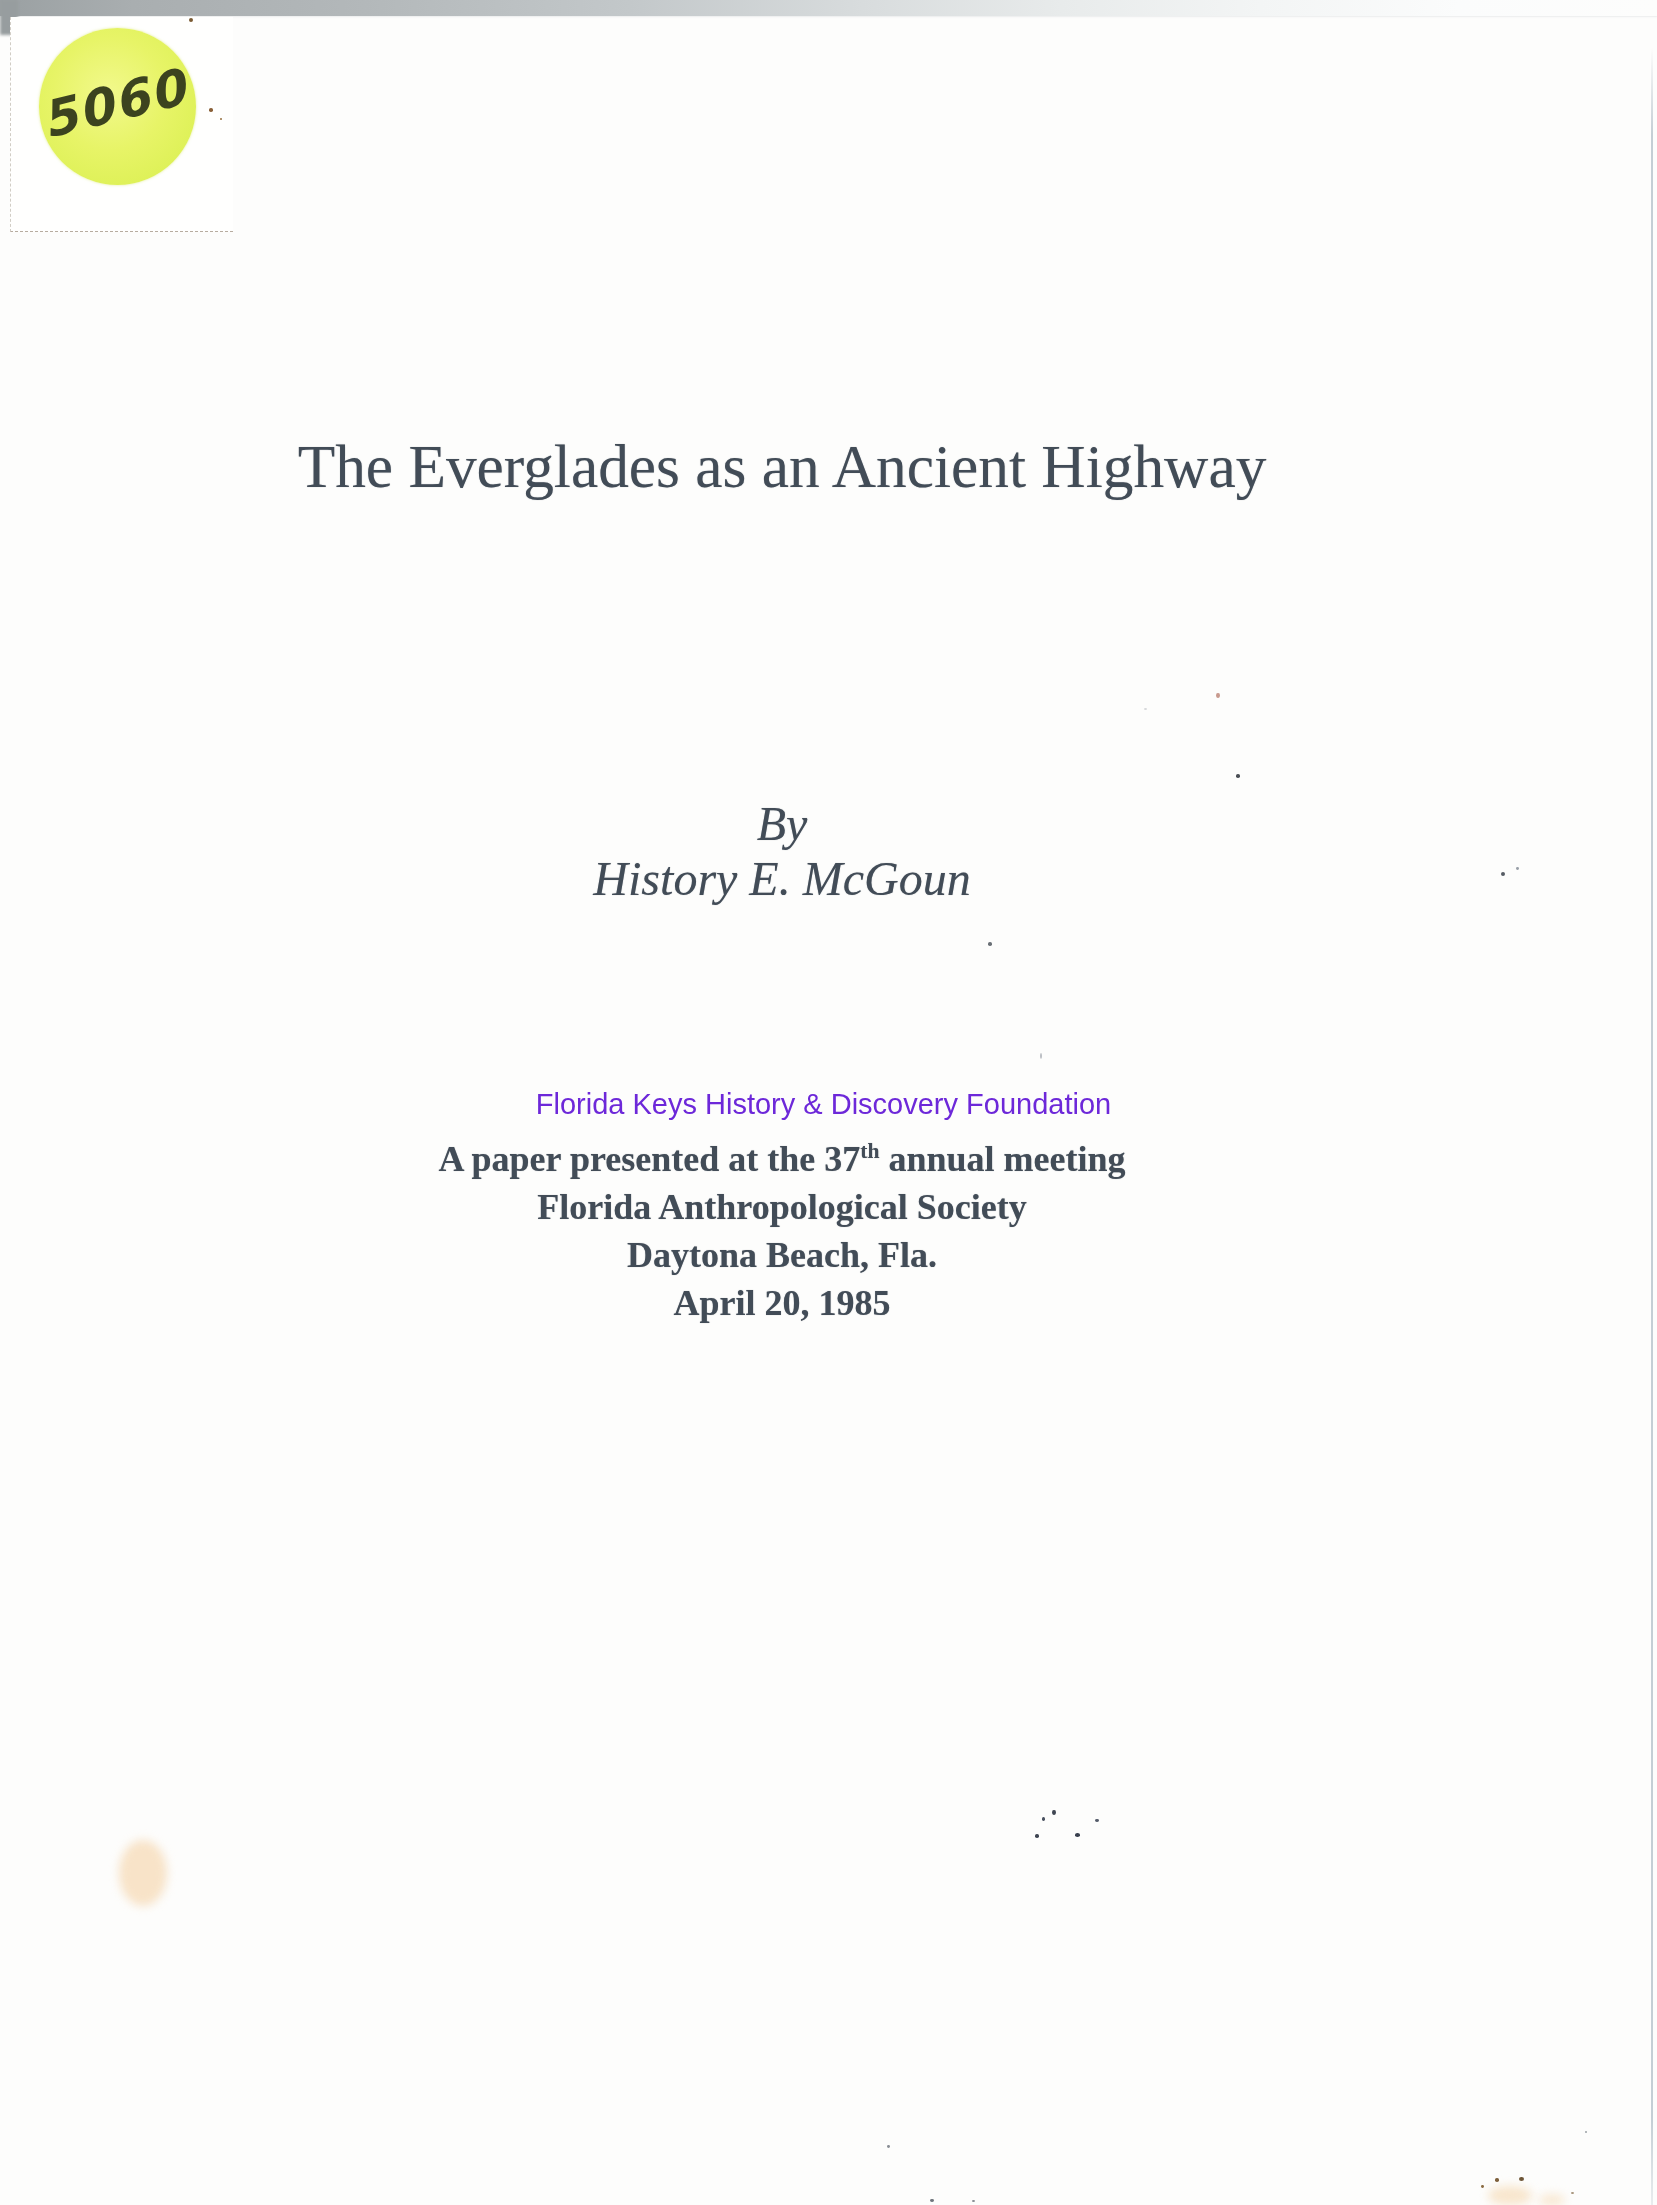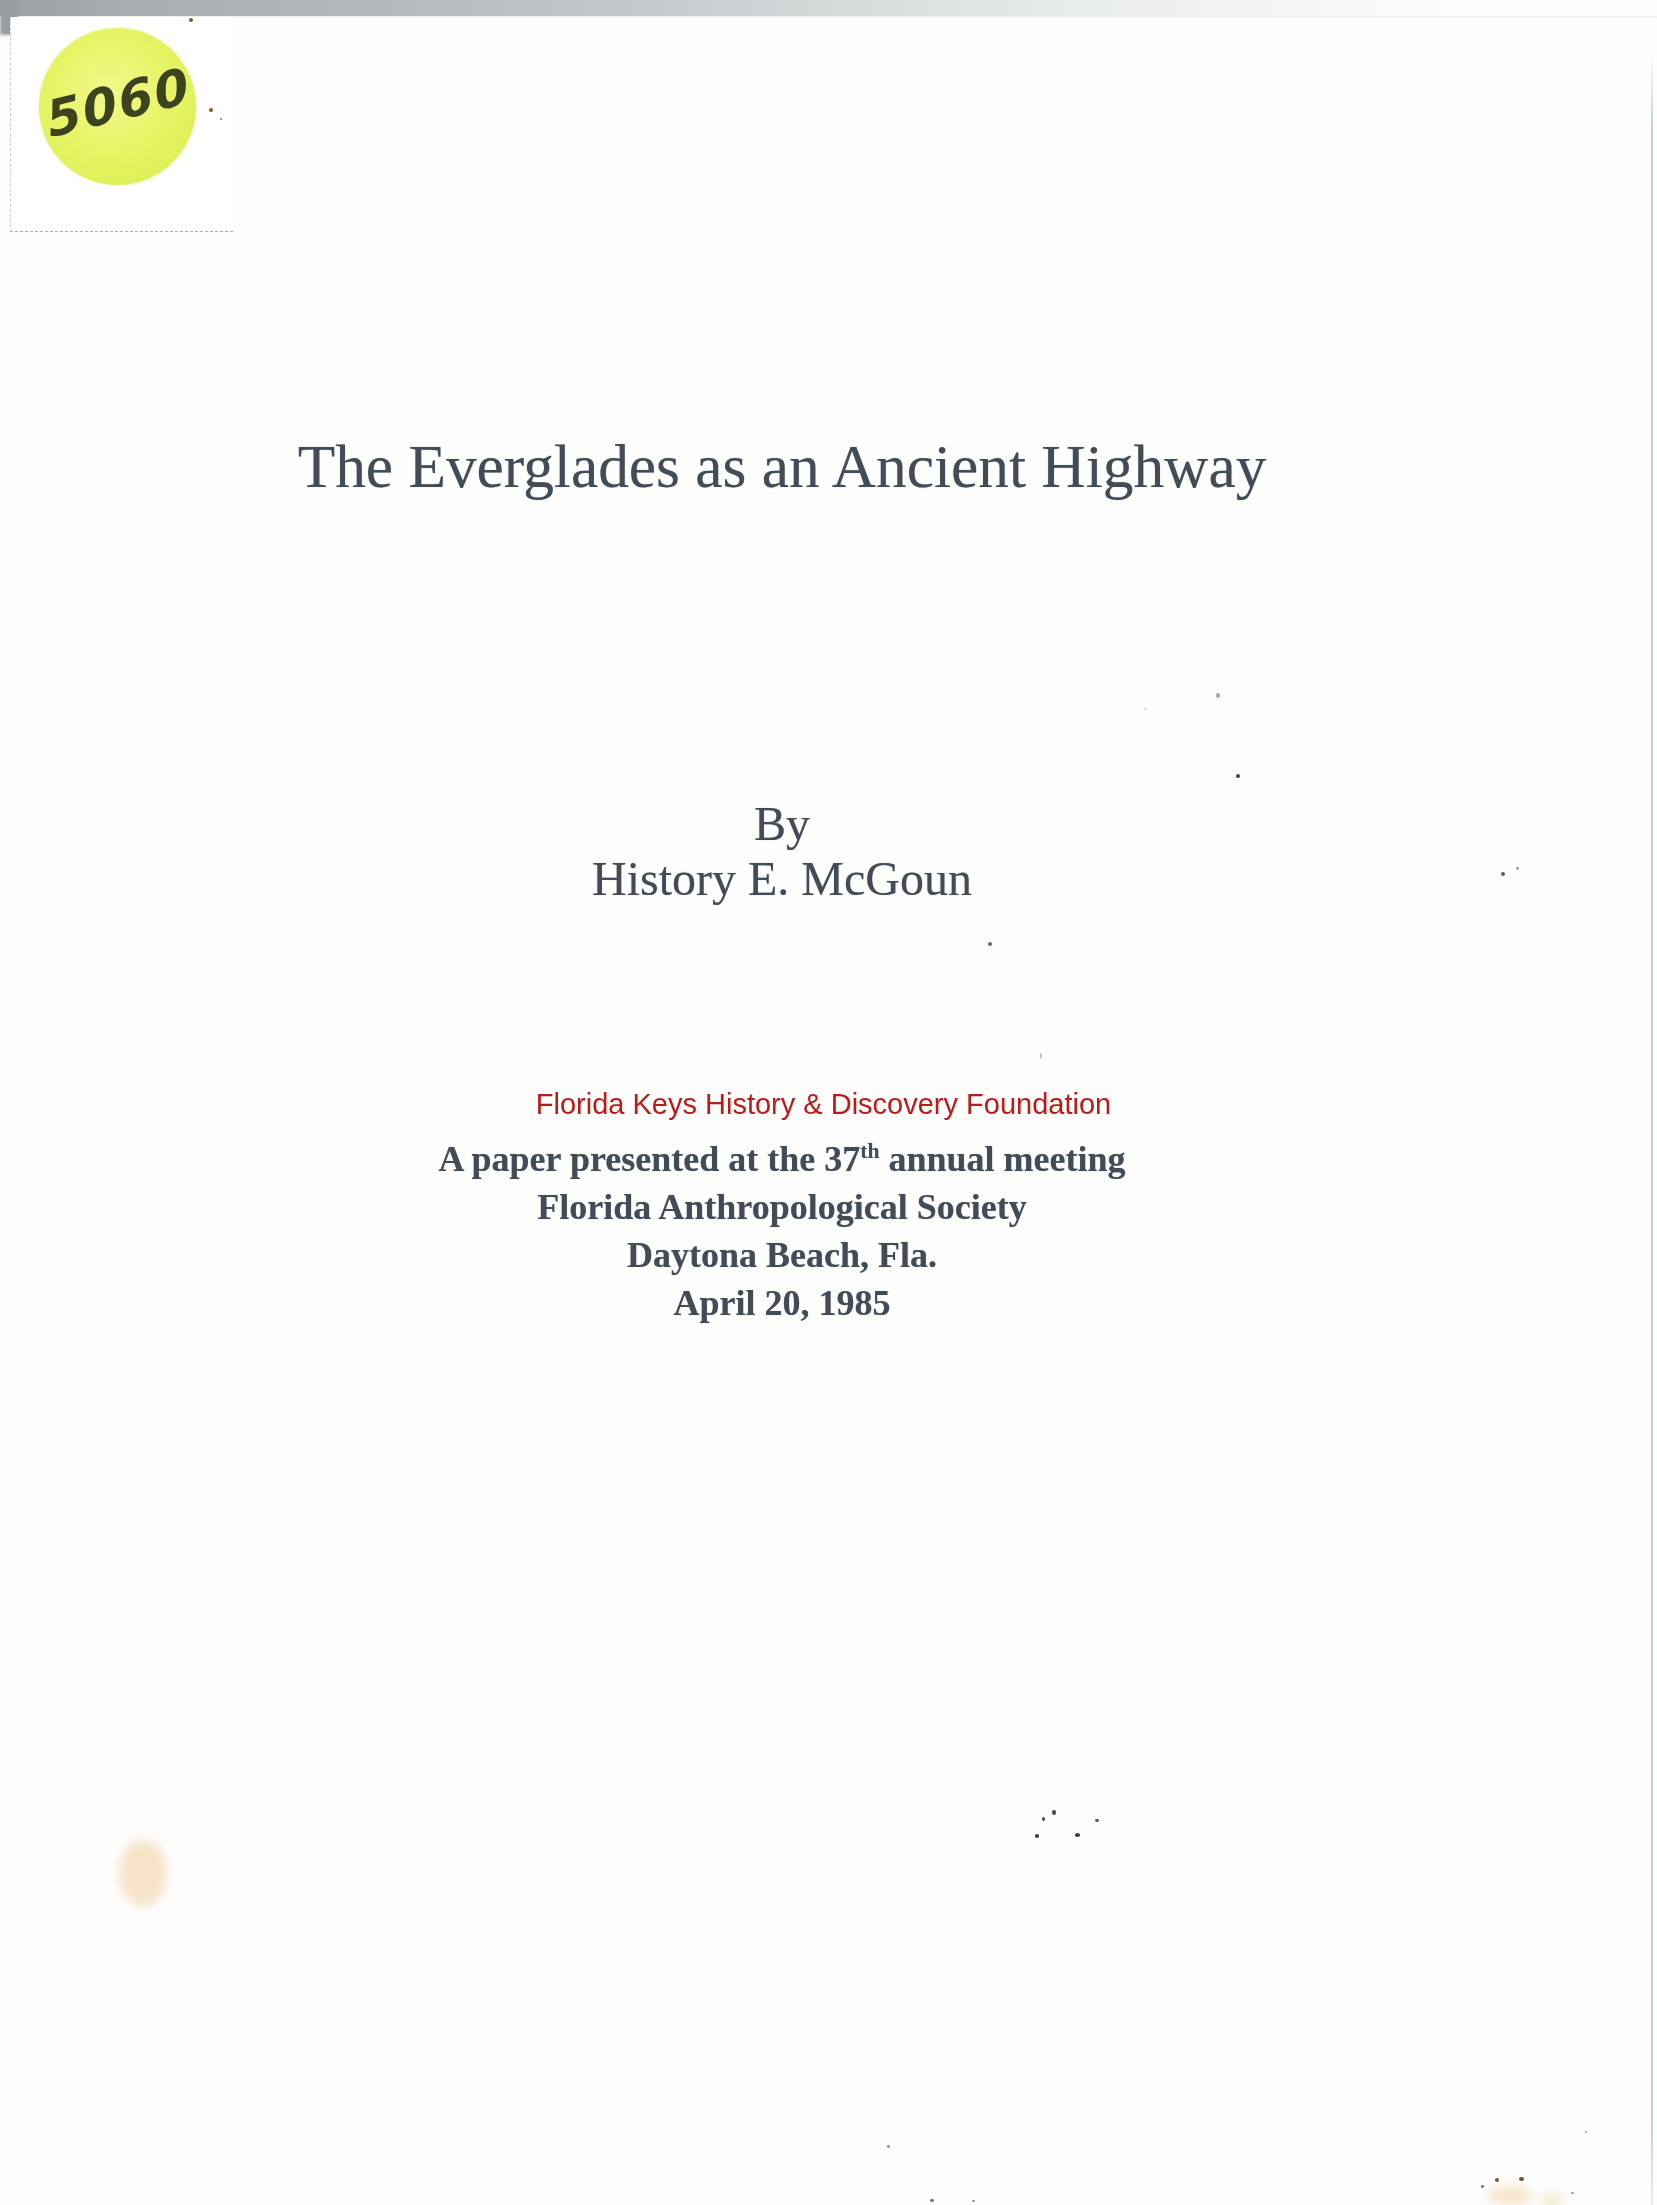--- a/index.html
+++ b/index.html
@@ -53,29 +53,29 @@
   
   .ink{
     color:#424c57;
     text-shadow:0 0 1px rgba(66,76,87,0.45);
   }
   .center-main{position:absolute;left:0;width:1564px;text-align:center;}
   .page-title{
     top:430px;font-size:62px;line-height:72px;letter-spacing:0px;
     transform:scaleX(0.99);
   }
-  .author-block{top:796px;font-size:48px;line-height:55px;}
+  .author-block{top:796px;font-size:48px;line-height:55px;font-style:italic;}
   .presentation-block{top:1135px;font-size:36px;line-height:48px;font-weight:bold;}
   .presentation-block sup{font-size:60%;vertical-align:super;line-height:0;}
   .watermark-line{
     position:absolute;left:0;top:1088px;width:1647px;
     text-align:center;
     font-family:"Liberation Sans", sans-serif;
     font-size:29px;line-height:32px;
-    color:#b91c1c;
+    color:#6d28d9;
   }
   
   .speck{position:absolute;border-radius:50%;}
   .smudge{position:absolute;border-radius:50%;filter:blur(4.8px);}
 </style>
 </head>
 <body>
 
 <div class="page">
 

